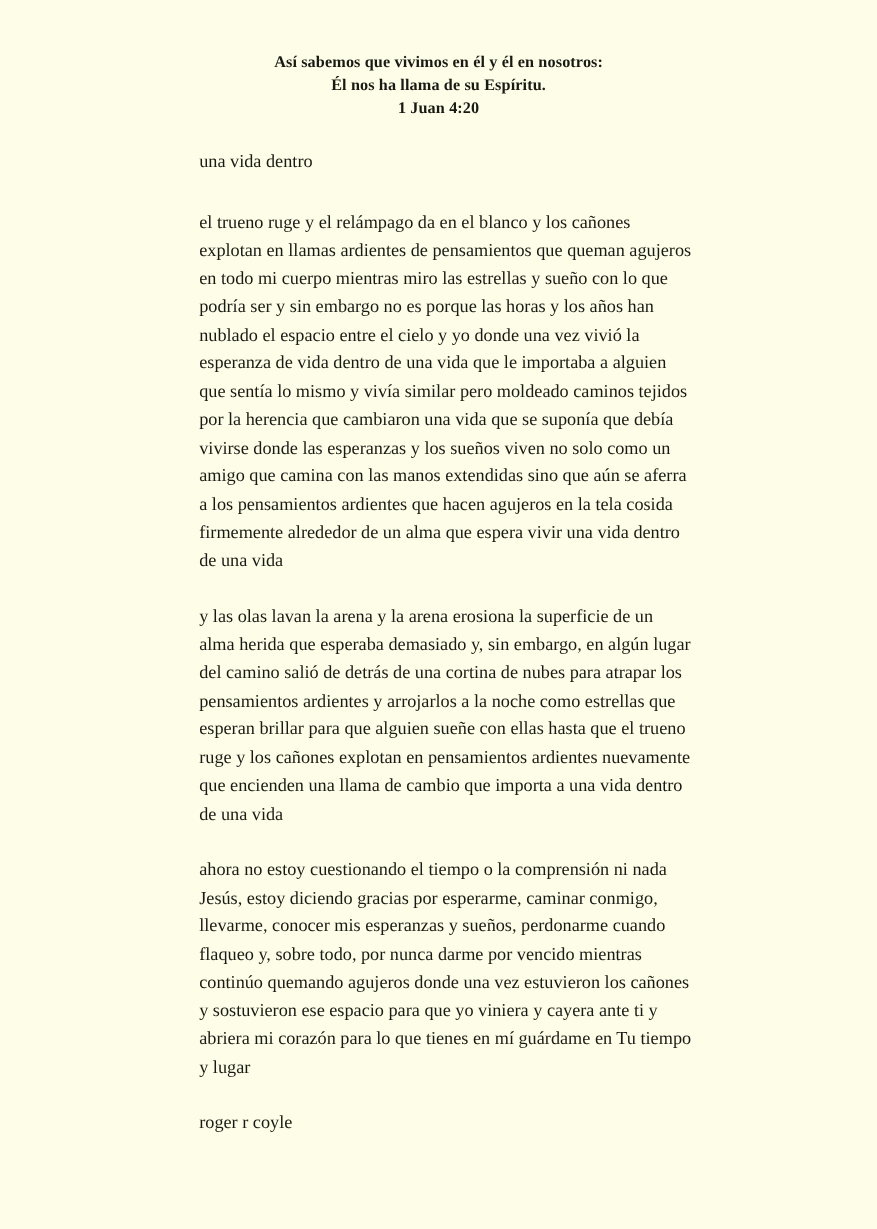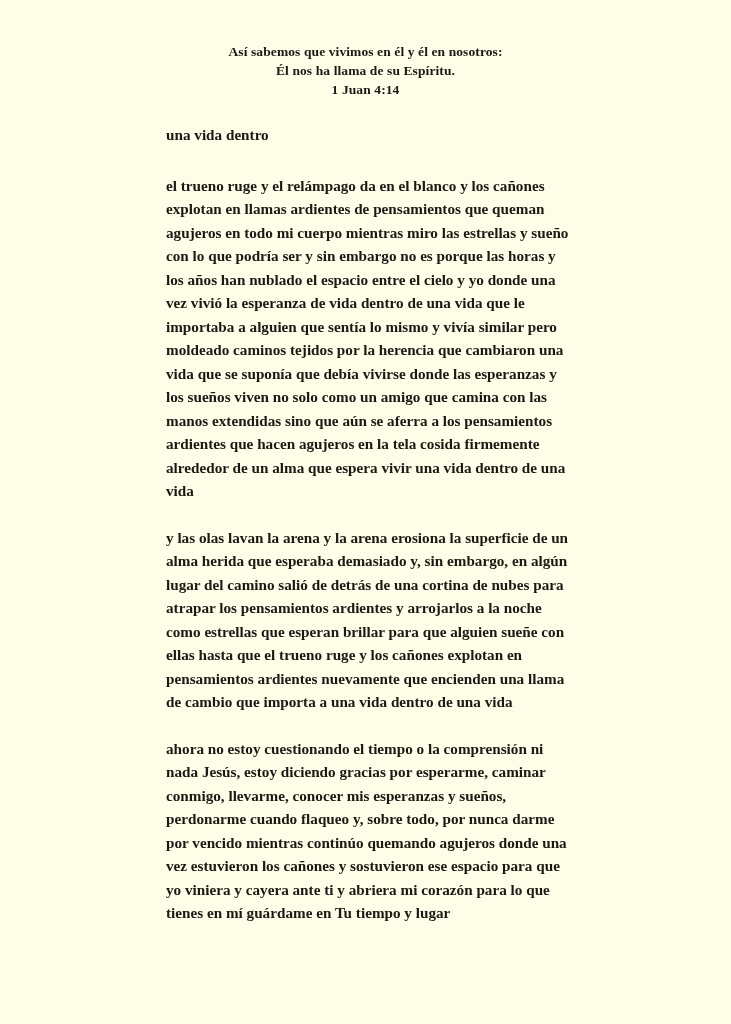--- a/index.html
+++ b/index.html
@@ -33,21 +33,20 @@
     letter-spacing: 0.1px;
   }
   .epigraph div {
     white-space: pre;
   }
   .body-block {
     position: absolute;
     left: 166px;
     top: 123px;
     width: 410px;
-    font-weight: bold;
   }
   .para {
     font-size: 15.2px;
     line-height: 23.5px;
     margin: 0 0 23px 0;
     text-align: left;
     letter-spacing: 0.0px;
   }
   .para.title-line {
     margin-bottom: 27px;
@@ -58,23 +57,24 @@
   }
 </style>
 </head>
 <body>
 
 <div class="page">
 
   <div class="epigraph">
     <div>Así sabemos que vivimos en él y él en nosotros:</div>
     <div>Él nos ha llama de su Espíritu.</div>
-    <div>1 Juan 4:14</div>
+    <div>1 Juan 4:20</div>
   </div>
 
   <div class="body-block">
     <p class="para title-line">una vida dentro</p>
     <p class="para">el trueno ruge y el relámpago da en el blanco y los cañones explotan en llamas ardientes de pensamientos que queman agujeros en todo mi cuerpo mientras miro las estrellas y sueño con lo que podría ser y sin embargo no es porque las horas y los años han nublado el espacio entre el cielo y yo donde una vez vivió la esperanza de vida dentro de una vida que le importaba a alguien que sentía lo mismo y vivía similar pero moldeado caminos tejidos por la herencia que cambiaron una vida que se suponía que debía vivirse donde las esperanzas y los sueños viven no solo como un amigo que camina con las manos extendidas sino que aún se aferra a los pensamientos ardientes que hacen agujeros en la tela cosida firmemente alrededor de un alma que espera vivir una vida dentro de una vida</p>
     <p class="para">y las olas lavan la arena y la arena erosiona la superficie de un alma herida que esperaba demasiado y, sin embargo, en algún lugar del camino salió de detrás de una cortina de nubes para atrapar los pensamientos ardientes y arrojarlos a la noche como estrellas que esperan brillar para que alguien sueñe con ellas hasta que el trueno ruge y los cañones explotan en pensamientos ardientes nuevamente que encienden una llama de cambio que importa a una vida dentro de una vida</p>
     <p class="para">ahora no estoy cuestionando el tiempo o la comprensión ni nada Jesús, estoy diciendo gracias por esperarme, caminar conmigo, llevarme, conocer mis esperanzas y sueños, perdonarme cuando flaqueo y, sobre todo, por nunca darme por vencido mientras continúo quemando agujeros donde una vez estuvieron los cañones y sostuvieron ese espacio para que yo viniera y cayera ante ti y abriera mi corazón para lo que tienes en mí guárdame en Tu tiempo y lugar</p>
+    <p class="para signature">roger r coyle</p>
   </div>
 
 </div>
 
 </body></html>

